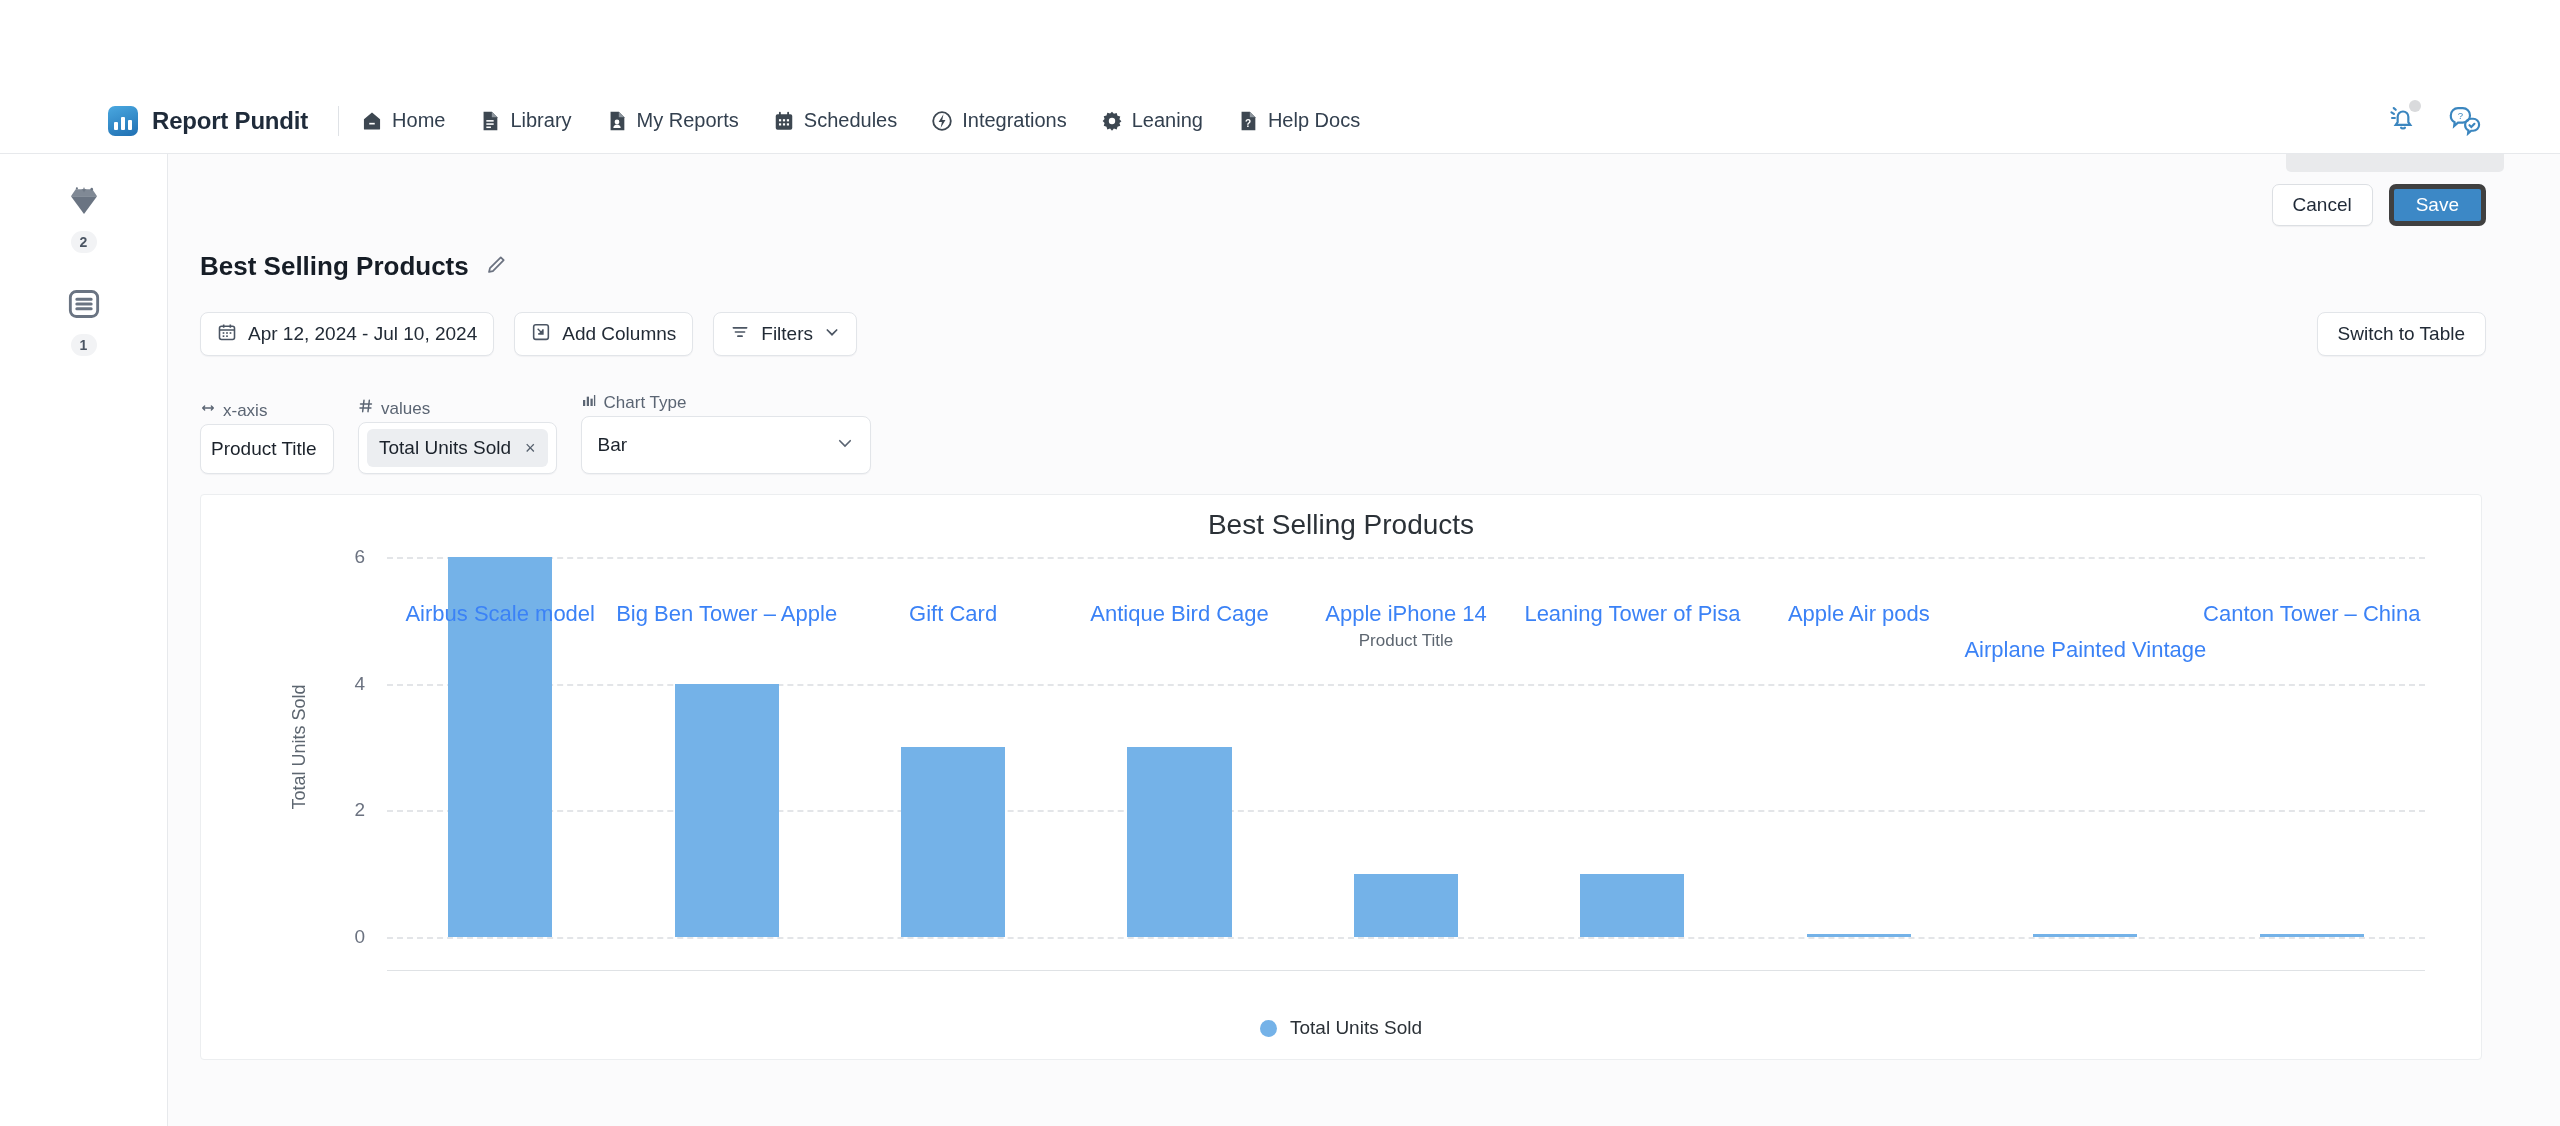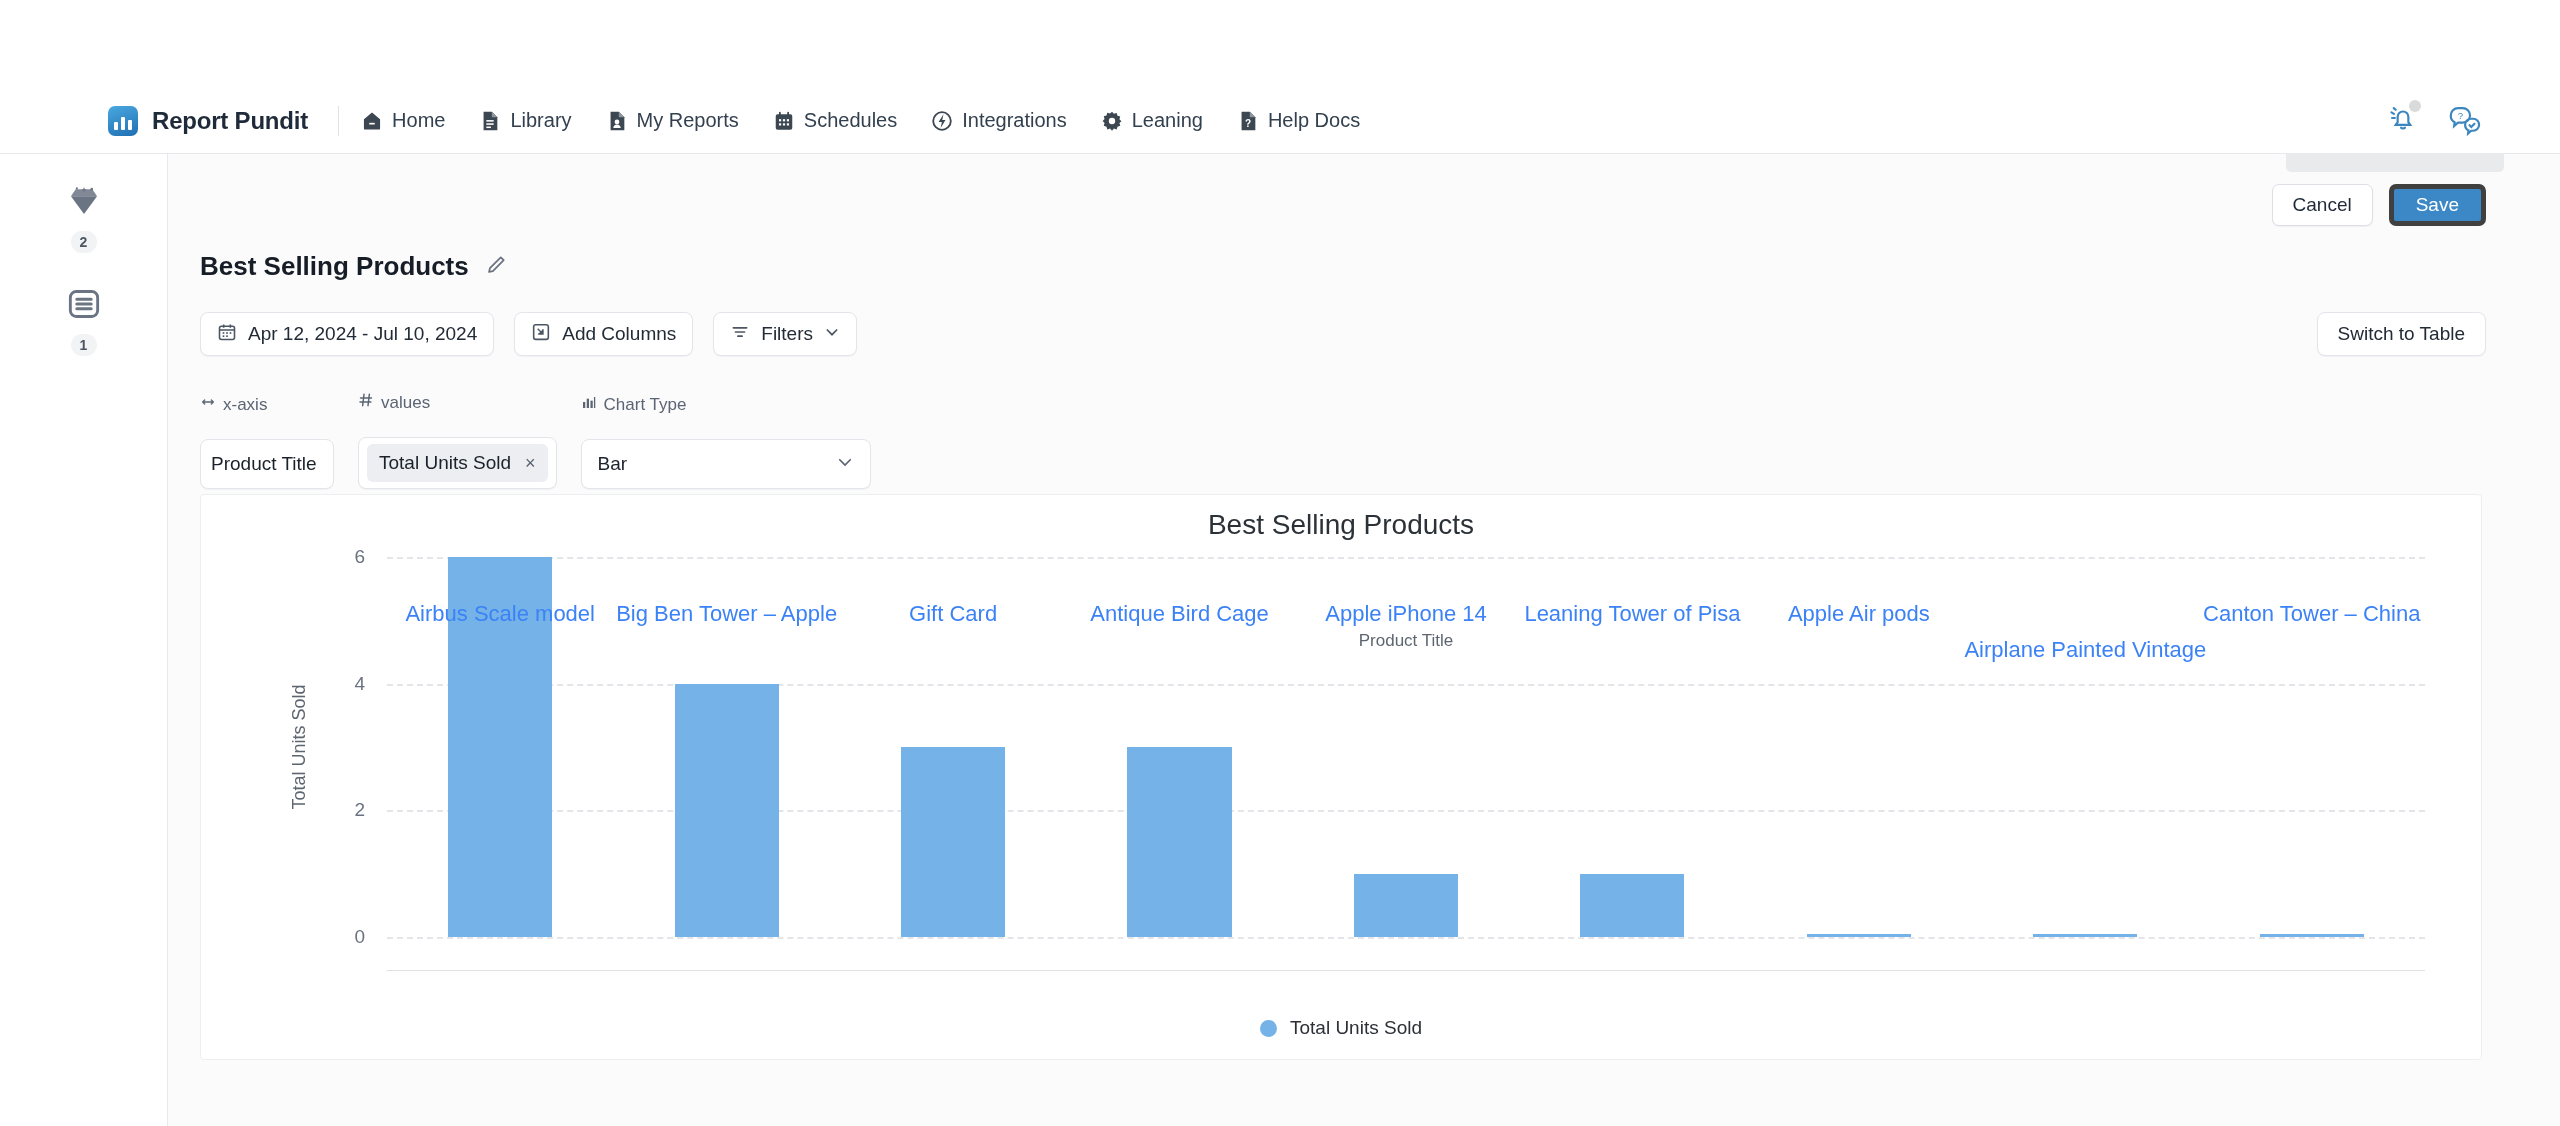--- a/index.html
+++ b/index.html
@@ -116,37 +116,37 @@
     border: 1px solid #e2e5e9; border-radius: 8px;
     display: flex; align-items: center; font-size: 19px; color: #222b36;
     cursor: pointer; box-shadow: 0 1px 1px rgba(16,24,40,.04); white-space: nowrap;
   }
 
   
   .fields-row { position: absolute; left: 32px; top: 238px; display: flex; align-items: flex-end; gap: 24px; }
   .field-block { display: flex; flex-direction: column; }
   .field-label {
     display: flex; align-items: center; gap: 7px;
-    font-size: 17px; color: #5b6573; margin-bottom: 24px; white-space: nowrap;
+    font-size: 17px; color: #5b6573; margin-bottom: 3px; white-space: nowrap;
   }
   .field-ctl {
     background: #ffffff; border: 1px solid #e2e5e9; border-radius: 8px;
     display: flex; align-items: center;
     box-shadow: 0 1px 1px rgba(16,24,40,.04);
   }
   .xaxis-ctl { width: 134px; height: 50px; padding: 0 10px; overflow: hidden; }
   .xaxis-text { font-size: 19px; color: #1b222b; white-space: nowrap; }
   .values-ctl { height: 52px; padding: 5px 8px; }
   .token {
     height: 38px; padding: 0 12px; background: #eceef1; border-radius: 6px;
     display: flex; align-items: center; gap: 14px;
     font-size: 19px; color: #1b222b; white-space: nowrap;
   }
   .token-x { font-size: 18px; color: #56606d; cursor: pointer; line-height: 1; }
-  .charttype-ctl { width: 290px; height: 50px; padding: 0 16px; justify-content: space-between; text-align: center; }
+  .charttype-ctl { width: 290px; height: 58px; padding: 0 16px; justify-content: space-between; text-align: center; }
   .charttype-text { font-size: 19px; color: #1b222b; }
 
   
   .chart-card {
     position: absolute; left: 32px; top: 340px;
     width: 2282px; height: 566px;
     background: #ffffff; border: 1px solid #eceef0; border-radius: 4px;
   }
   .chart-title {
     position: absolute; left: 0; top: 14px; width: 100%;

